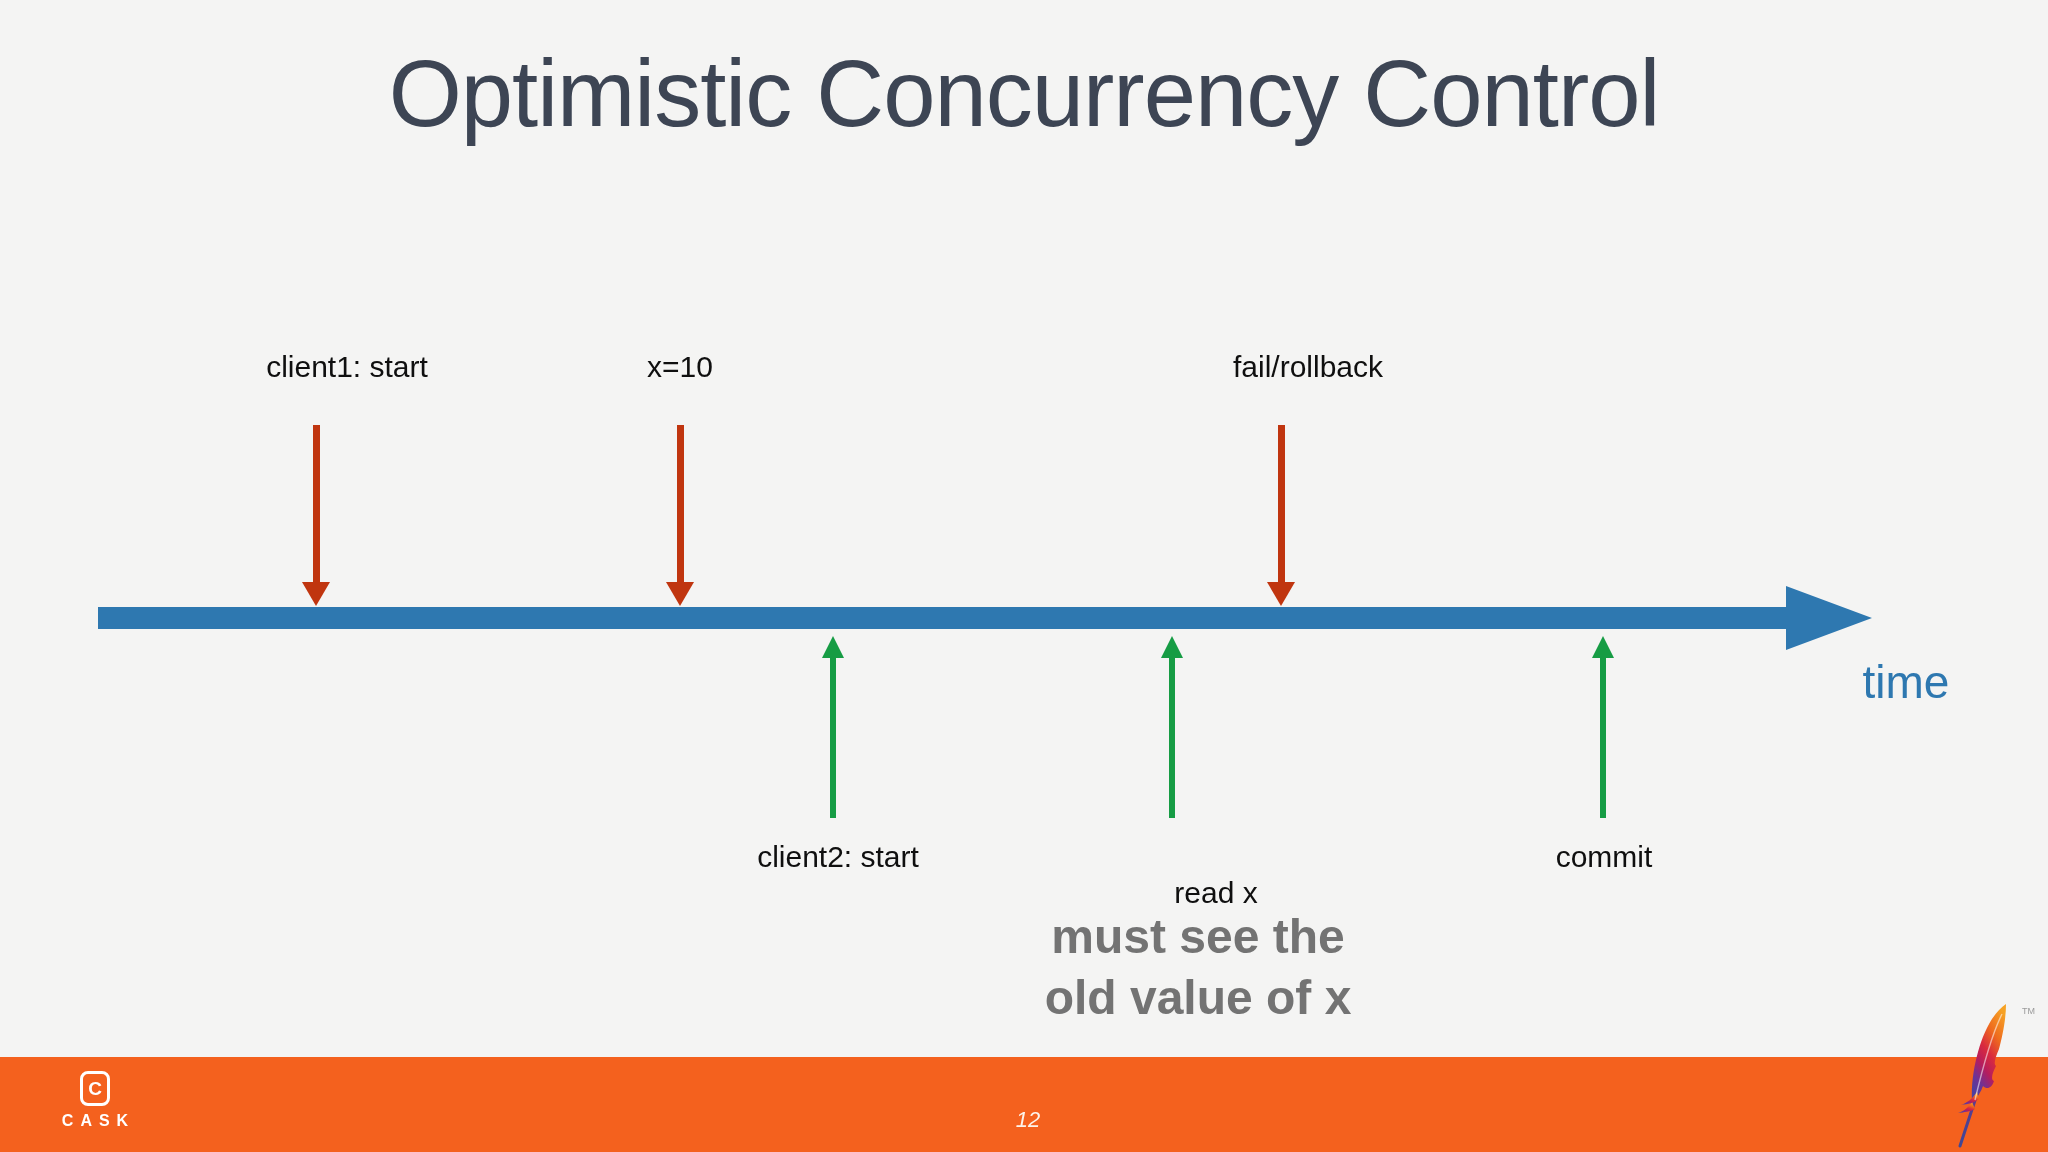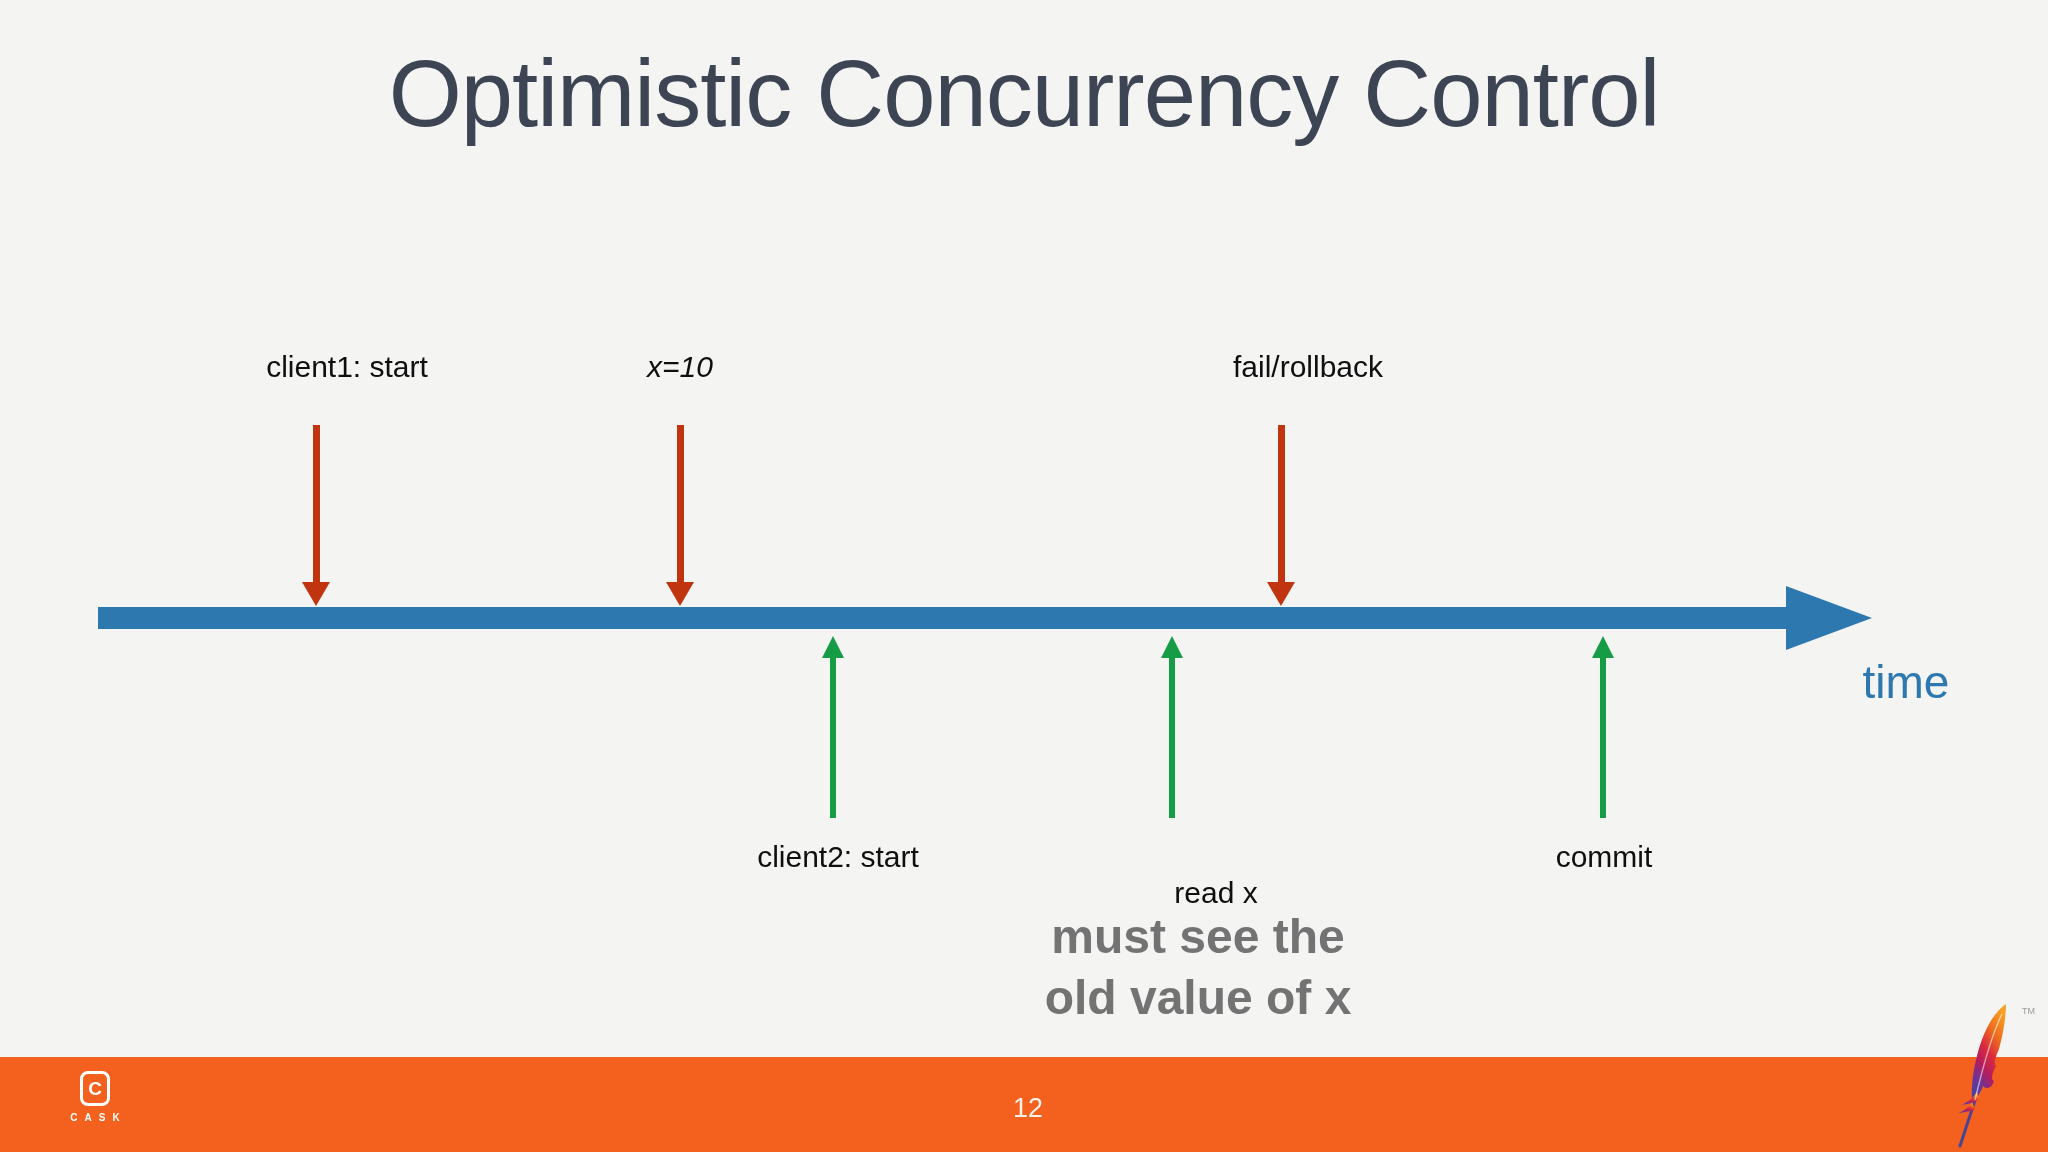--- a/index.html
+++ b/index.html
@@ -64,48 +64,48 @@
     text-align:center;
     font-size:48px;font-weight:700;color:#737373;
     line-height:61px;white-space:nowrap;
   }
   
   .footer{
     position:absolute;left:0;top:1057px;
     width:2048px;height:95px;background:#f4611e;
   }
   .page-number{
-    position:absolute;left:1028px;top:36px;
+    position:absolute;left:1028px;top:50px;
     transform:translateX(-50%);
-    font-size:27px;color:#fdf3ea;
+    font-size:22px;color:#fdf3ea;font-style:italic;
   }
   .cask-logo{position:absolute;left:40px;top:14px;width:110px;text-align:center;}
   .cask-badge{
     display:inline-block;
     width:24px;height:29px;
     border:3px solid #ffffff;border-radius:8px;
     font-size:19px;line-height:29px;font-weight:700;color:#ffffff;
   }
   .cask-word{
     margin-top:6px;
-    font-size:10px;font-weight:700;color:#ffffff;
+    font-size:16px;font-weight:700;color:#ffffff;
     letter-spacing:7px;text-indent:7px;
   }
   
   .feather{position:absolute;left:1944px;top:1000px;width:92px;height:150px;text-align:center;}
 </style>
 </head>
 <body>
 
 <div class="slide">
 
   <div class="title">Optimistic Concurrency Control</div>
 
   <div class="evt-label row-top" style="left:347px;">client1: start</div>
-  <div class="evt-label row-top" style="left:680px;font-style:italic;">x=10</div>
+  <div class="evt-label row-top" style="left:680px;">x=10</div>
   <div class="evt-label row-top" style="left:1308px;">fail/rollback</div>
 
   <div class="arrow-down" style="left:302px;">
     <div class="shaft"></div>
     <div class="head"></div>
   </div>
   <div class="arrow-down" style="left:666px;">
     <div class="shaft"></div>
     <div class="head"></div>
   </div>

